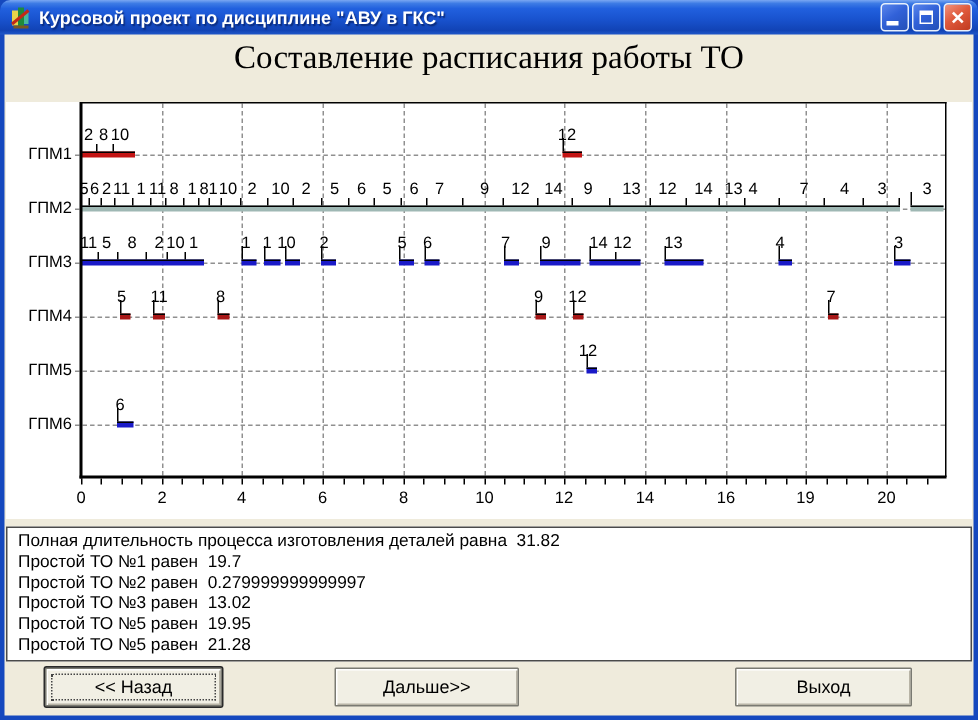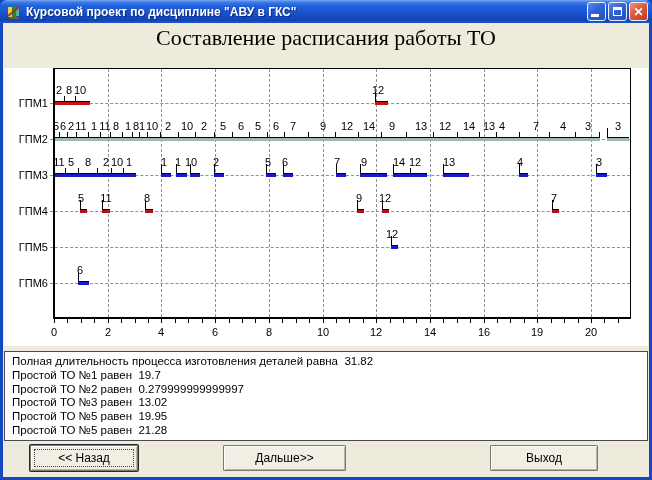--- a/index.html
+++ b/index.html
@@ -60,21 +60,21 @@
   .ax-label{font-size:11px;color:#000;transform:translateX(-50%);}
   
   .results{
     position:absolute;left:1px;top:328px;width:644px;height:90px;
     background:#fff;border:1px solid #4a4a4a;
     padding:3px 7px;font-size:11.5px;line-height:13.8px;color:#000;
   }
   .res-line{white-space:pre;}
   
   .btn{
-    position:absolute;top:422px;height:26px;width:108px;
+    position:absolute;top:422px;height:26px;width:118px;
     background:#F1EFE4;border:1px solid #7A7A72;border-radius:1px;
     box-shadow:inset 1px 1px 0 #FFFFFF, inset -1px -1px 0 #B8B4A6;
     font-family:"Liberation Sans",sans-serif;font-size:12px;color:#000;
     display:flex;align-items:center;justify-content:center;cursor:default;
   }
   .btn.default{
     box-shadow:0 0 0 1px #2A2A2A, inset 1px 1px 0 #FFFFFF, inset -1px -1px 0 #B8B4A6;
   }
   .btn.default::after{
     content:"";position:absolute;left:3px;right:3px;top:3px;bottom:3px;

